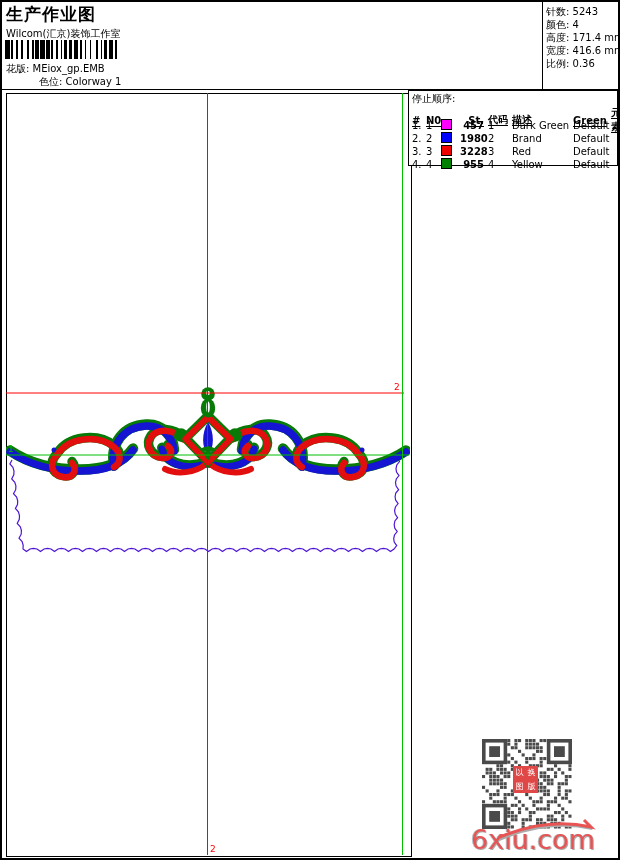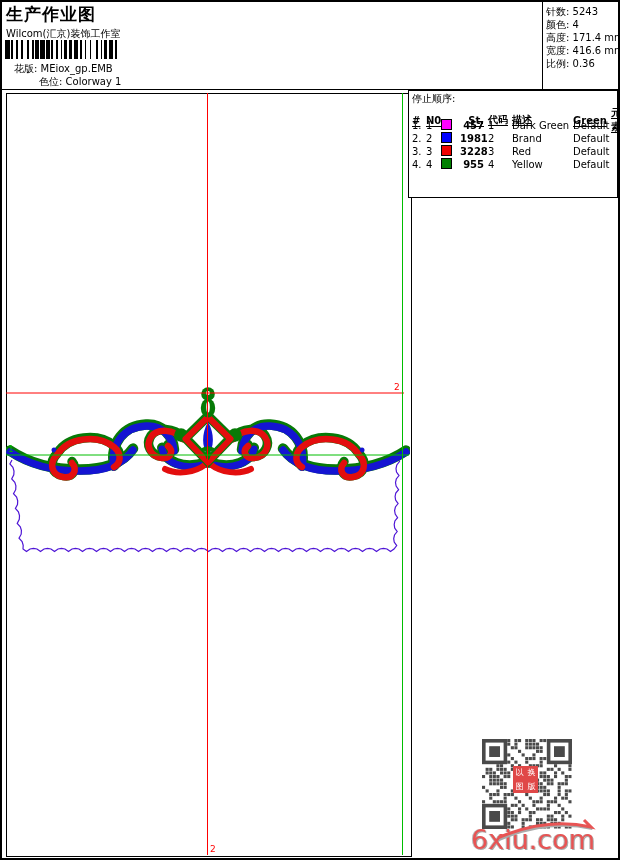--- a/index.html
+++ b/index.html
@@ -5,28 +5,28 @@
   html,body{margin:0;padding:0;background:#fff;}
   .page{position:relative;width:620px;height:860px;box-sizing:border-box;
         border:2px solid #000;background:#fff;overflow:hidden;
         font-family:"DejaVu Sans",sans-serif;color:#000;}
   .abs{position:absolute;}
   
   .title{left:4px;top:1px;font-size:17px;font-weight:bold;letter-spacing:1px;}
   .studio{left:4px;top:25px;font-size:10px;}
   #barcode{left:3px;top:38px;width:152px;height:19px;font-size:0;}
   #barcode i{display:inline-block;height:19px;}
-  .meta1{left:4px;top:60px;font-size:10px;margin-left:8px;}
+  .meta1{left:4px;top:60px;font-size:10px;}
   .meta2{left:4px;top:73px;font-size:10px;margin-left:33px;}
   .hdr-divider{left:0;top:87px;width:616px;height:1px;background:#000;}
   .stats-box{left:540px;top:0;width:76px;height:87px;border-left:1px solid #000;
              padding:3px 0 0 3px;box-sizing:border-box;}
   .stats-box .line{font-size:10px;line-height:13px;white-space:nowrap;}
   
-  .stop-box{left:406px;top:88px;width:210px;height:108px;border:1px solid #000;
+  .stop-box{left:406px;top:88px;width:210px;height:76px;border:1px solid #000;
             box-sizing:border-box;background:#fff;font-size:10px;z-index:5;}
   .stop-title{padding:1px 0 0 3px;font-size:10px;}
   .srow{display:grid;grid-template-columns:14px 15px 19px 28px 24px 61px 38px auto;
         align-items:center;height:13px;padding-left:3px;}
   .shead span{text-decoration:underline;text-underline-offset:2px;font-weight:bold;}
   .col-st{text-align:right;padding-right:4px;font-weight:bold;}
   .swatch{width:11px;height:11px;border:1px solid #000;box-sizing:border-box;display:inline-block;}
   
   .design-box{left:4px;top:91px;width:404px;height:762px;border:1px solid #000;box-sizing:content-box;}
   #canvas{position:absolute;left:4px;top:91px;width:404px;height:762px;}
@@ -149,21 +149,21 @@
       <span class="col-st">457</span>
       <span>1</span>
       <span>Dark Green</span>
       <span>Default</span>
       <span></span>
     </div>
     <div class="srow">
       <span>2.</span>
         <span>2</span>
       <span><i class="swatch" style="background: rgb(0, 0, 255);"></i></span>
-      <span class="col-st">1981</span>
+      <span class="col-st">1980</span>
       <span>2</span>
       <span>Brand</span>
       <span>Default</span>
       <span></span>
     </div>
     <div class="srow">
       <span>3.</span>
         <span>3</span>
       <span><i class="swatch" style="background: rgb(238, 0, 0);"></i></span>
       <span class="col-st">3228</span>

